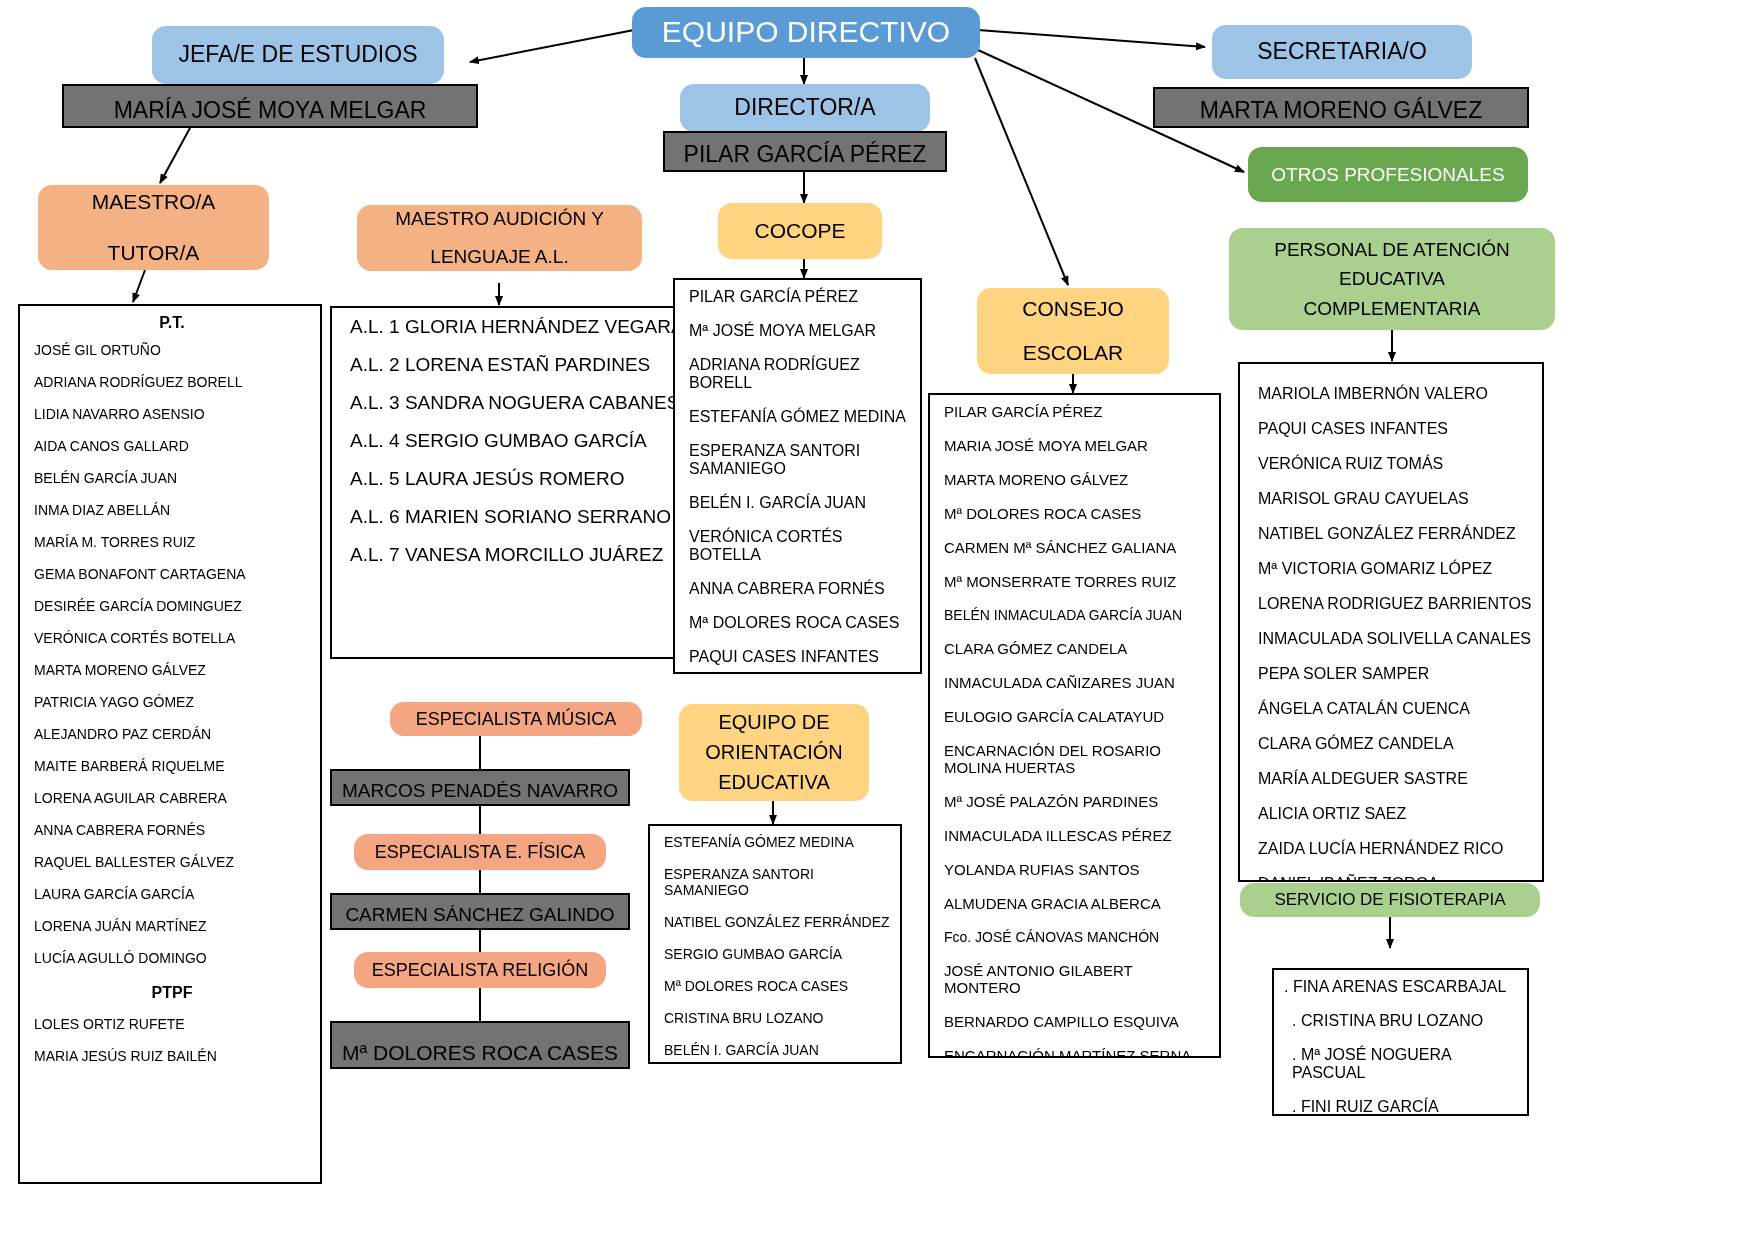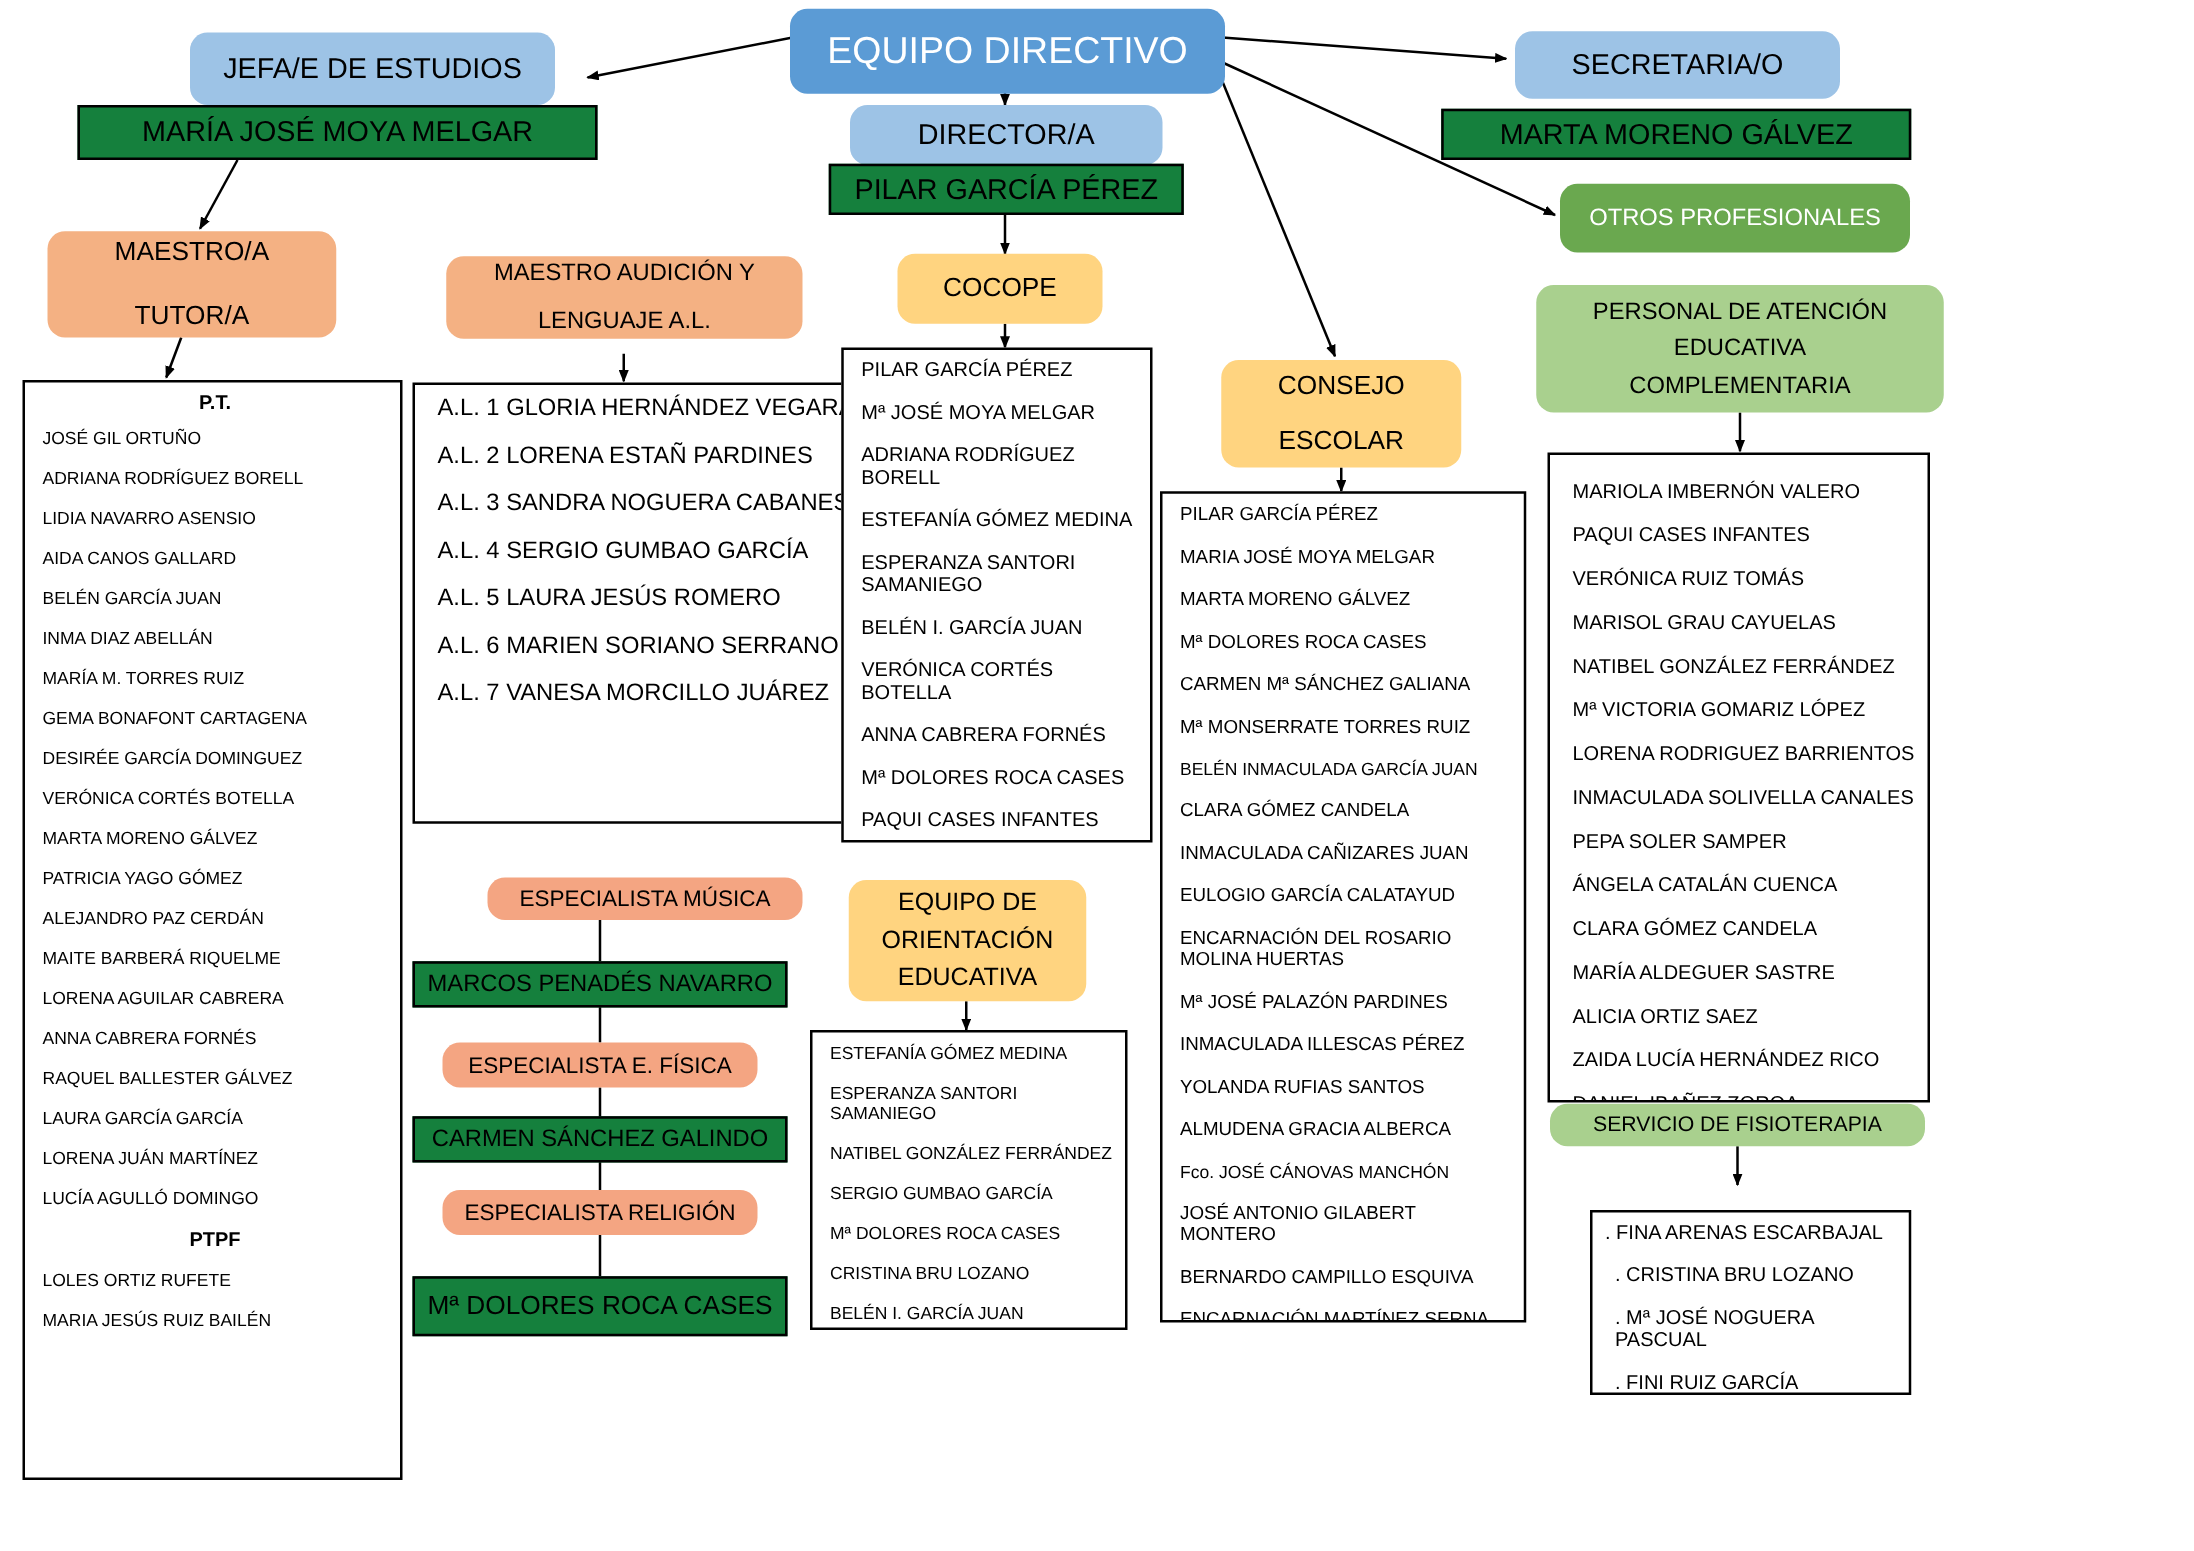--- a/index.html
+++ b/index.html
@@ -55,23 +55,24 @@
   .green-dark {
     background: #6aa84f;
     color: #ffffff;
   }
   .green-light {
     background: #a9d08e;
     color: #000000;
   }
   
   .wbox {
-    background: #15803d;
+    background: #737373;
     border: 2px solid #000000;
     color: #000000;
+    justify-content: flex-end;
   }
   
   .listbox {
     position: absolute;
     box-sizing: border-box;
     background: #ffffff;
     border: 2px solid #000000;
     padding: 8px 10px 8px 14px;
     display: flex;
     flex-direction: column;
@@ -135,21 +136,21 @@
 
     <line x1="480" y1="735" x2="480" y2="769" stroke="#000" stroke-width="2"></line>
     <line x1="480" y1="805" x2="480" y2="834" stroke="#000" stroke-width="2"></line>
     <line x1="480" y1="870" x2="480" y2="894" stroke="#000" stroke-width="2"></line>
     <line x1="480" y1="929" x2="480" y2="952" stroke="#000" stroke-width="2"></line>
     <line x1="480" y1="988" x2="480" y2="1021" stroke="#000" stroke-width="2"></line>
 
     <line x1="1390" y1="917" x2="1390" y2="948" stroke="#000" stroke-width="2" marker-end="url(#arrow)"></line>
   </svg>
 
-  <div class="node rbox blue-dark" style="left:632px; top:7px; width:348px; height:68px; font-size:30px;justify-content:center;">
+  <div class="node rbox blue-dark" style="left:632px; top:7px; width:348px; height:51px; font-size:30px;justify-content:center;">
     <span>EQUIPO DIRECTIVO</span>
   </div>
 
   <div class="node rbox blue-light" style="left:152px; top:26px; width:292px; height:58px; font-size:23px;">
     <span>JEFA/E DE ESTUDIOS</span>
   </div>
   <div class="node wbox" style="left:62px; top:84px; width:416px; height:44px; font-size:23px;">
     <span>MARÍA JOSÉ MOYA MELGAR</span>
   </div>
 

